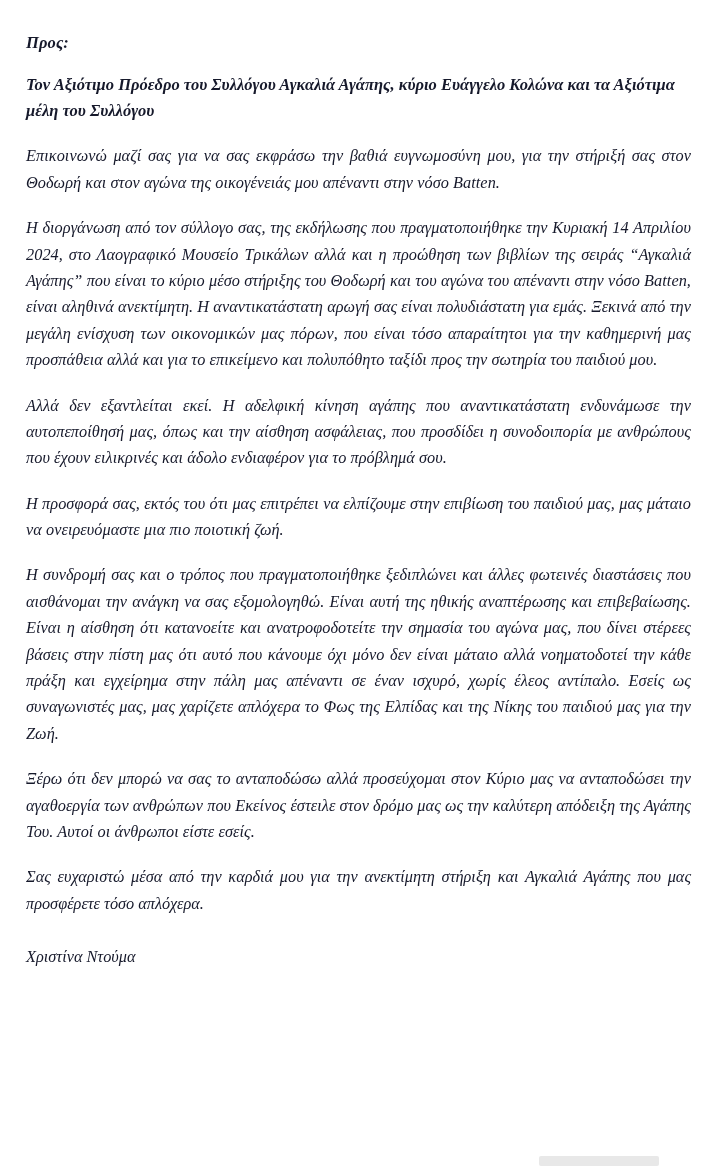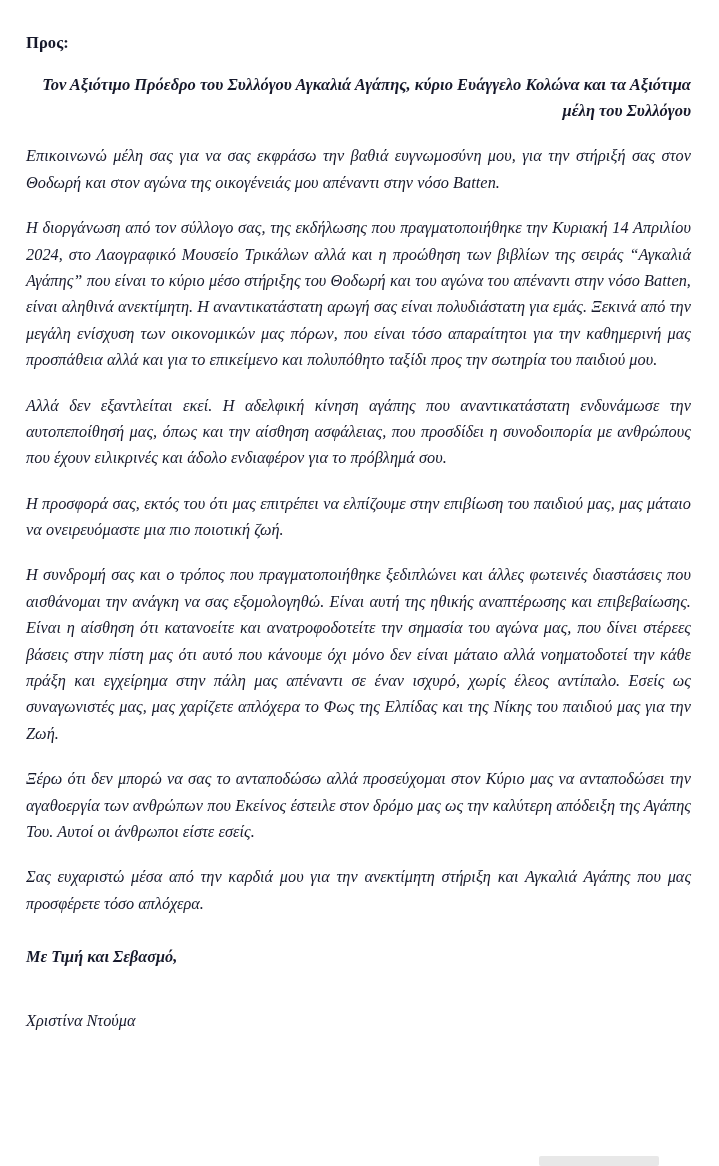--- a/index.html
+++ b/index.html
@@ -20,28 +20,29 @@
     padding: 26px 28px 18px 26px;
     background: #ffffff;
     position: relative;
   }
   .salutation {
     font-weight: bold;
     font-size: 16.5px;
     line-height: 1.35;
     margin: 6px 0 18px 0;
     letter-spacing: 0.1px;
+    font-style: italic;
   }
   .recipient {
     font-weight: bold;
     font-style: italic;
     font-size: 16.5px;
     line-height: 1.55;
     margin: 0 0 20px 0;
-    text-align: right;
+    text-align: left;
   }
   p.body-par {
     font-size: 16.3px;
     line-height: 1.62;
     margin: 0 0 19px 0;
     text-align: justify;
     text-justify: inter-word;
     font-style: italic;
     letter-spacing: 0.05px;
   }
@@ -80,27 +81,26 @@
 </style>
 </head>
 <body>
 
 <div class="page">
 
   <div class="salutation">Προς:</div>
 
   <div class="recipient">Τον Αξιότιμο Πρόεδρο του Συλλόγου Αγκαλιά Αγάπης, κύριο Ευάγγελο Κολώνα και τα Αξιότιμα μέλη του Συλλόγου</div>
 
-  <p class="body-par">Επικοινωνώ μέλη σας για να σας εκφράσω την βαθιά ευγνωμοσύνη μου, για την στήριξή σας στον Θοδωρή και στον αγώνα της οικογένειάς μου απέναντι στην νόσο Batten.</p>
+  <p class="body-par">Επικοινωνώ μαζί σας για να σας εκφράσω την βαθιά ευγνωμοσύνη μου, για την στήριξή σας στον Θοδωρή και στον αγώνα της οικογένειάς μου απέναντι στην νόσο Batten.</p>
   <p class="body-par">Η διοργάνωση από τον σύλλογο σας, της εκδήλωσης που πραγματοποιήθηκε την Κυριακή 14 Απριλίου 2024, στο Λαογραφικό Μουσείο Τρικάλων αλλά και η προώθηση των βιβλίων της σειράς “Αγκαλιά Αγάπης” που είναι το κύριο μέσο στήριξης του Θοδωρή και του αγώνα του απέναντι στην νόσο Batten,  είναι αληθινά ανεκτίμητη. Η αναντικατάστατη αρωγή σας είναι πολυδιάστατη για εμάς. Ξεκινά από την μεγάλη ενίσχυση των οικονομικών μας πόρων, που είναι τόσο απαραίτητοι για την καθημερινή μας προσπάθεια αλλά και για το επικείμενο και πολυπόθητο ταξίδι προς την σωτηρία του παιδιού μου.</p>
   <p class="body-par">Αλλά δεν εξαντλείται εκεί. Η αδελφική κίνηση αγάπης που αναντικατάστατη ενδυνάμωσε την αυτοπεποίθησή μας, όπως και την αίσθηση ασφάλειας, που προσδίδει η συνοδοιπορία με ανθρώπους που έχουν ειλικρινές και άδολο ενδιαφέρον για το πρόβλημά σου.</p>
   <p class="body-par">Η προσφορά σας, εκτός του ότι μας επιτρέπει να ελπίζουμε στην επιβίωση του παιδιού μας, μας μάταιο να ονειρευόμαστε μια πιο ποιοτική ζωή.</p>
   <p class="body-par">Η συνδρομή σας και ο τρόπος που πραγματοποιήθηκε ξεδιπλώνει και άλλες φωτεινές διαστάσεις που αισθάνομαι την ανάγκη να σας εξομολογηθώ. Είναι αυτή της ηθικής αναπτέρωσης και επιβεβαίωσης. Είναι η αίσθηση ότι κατανοείτε και ανατροφοδοτείτε την σημασία του αγώνα μας, που δίνει στέρεες βάσεις στην πίστη μας ότι αυτό που κάνουμε όχι μόνο δεν είναι μάταιο αλλά νοηματοδοτεί την κάθε πράξη και εγχείρημα στην πάλη μας απέναντι σε έναν ισχυρό, χωρίς έλεος αντίπαλο. Εσείς ως συναγωνιστές μας, μας χαρίζετε απλόχερα το Φως της Ελπίδας και της Νίκης του παιδιού μας για την Ζωή.</p>
   <p class="body-par last-of-block">Ξέρω ότι δεν μπορώ να σας το ανταποδώσω αλλά προσεύχομαι στον Κύριο μας να ανταποδώσει την αγαθοεργία των ανθρώπων που Εκείνος έστειλε στον δρόμο μας ως την καλύτερη απόδειξη της Αγάπης Του. Αυτοί οι άνθρωποι είστε εσείς.</p>
 
   <div class="thanks">Σας ευχαριστώ μέσα από την καρδιά μου για την ανεκτίμητη στήριξη και Αγκαλιά Αγάπης που μας προσφέρετε τόσο απλόχερα.</div>
 
-  <div class="closing">Με Τιμή και Σεβασμό,</div>
 
   <div class="signature">Χριστίνα Ντούμα</div>
 
   <div class="footer-smudge"></div>
 </div>
 
 </body></html>

